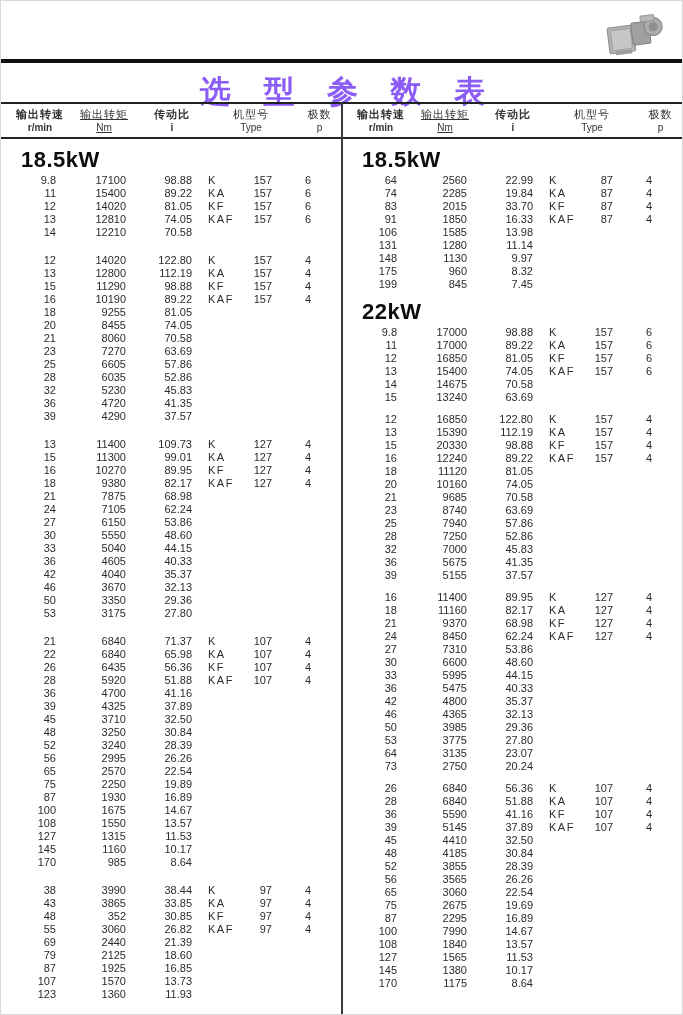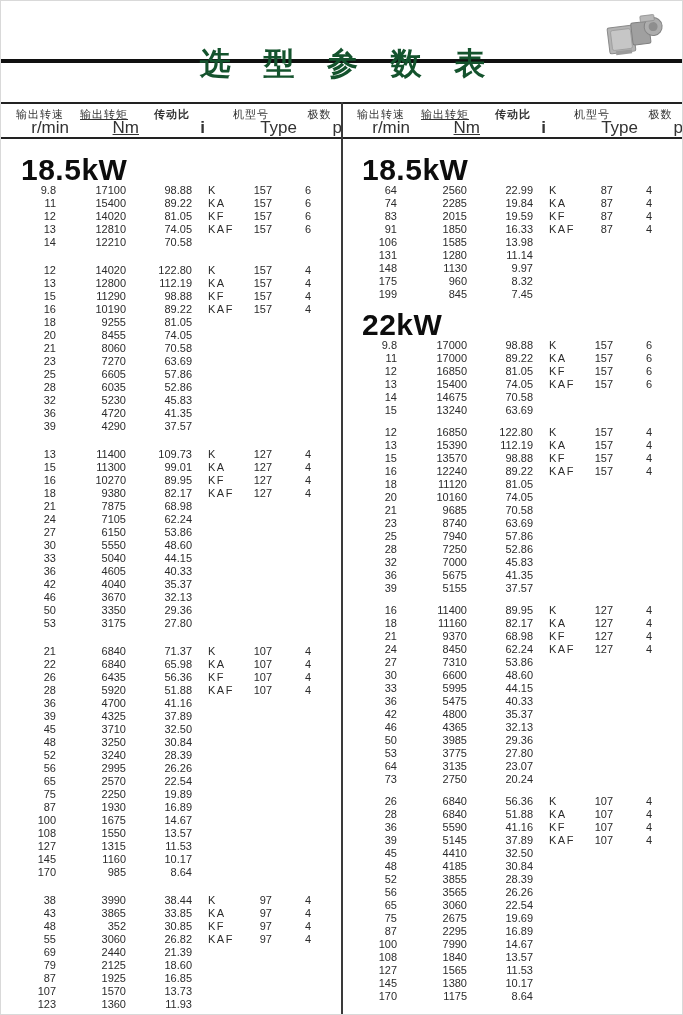--- a/index.html
+++ b/index.html
@@ -4,42 +4,42 @@
 <style>
   html,body{margin:0;padding:0;background:#e8e8e8;}
   .page{
     position:relative;width:683px;height:1015px;background:#ffffff;
     font-family:"Liberation Sans","DejaVu Sans",sans-serif;
     overflow:hidden;margin:0 auto;border:1px solid #d9d9d9;box-sizing:border-box;
   }
   .photo{position:absolute;top:10px;right:16px;width:64px;height:48px;}
   .rule-thick{position:absolute;top:58px;left:0;width:683px;height:4px;background:#101010;}
   .page-title{
-    position:absolute;top:44px;left:0;width:683px;text-align:center;
-    font-size:31px;font-weight:bold;color:#14532d;letter-spacing:12px;text-indent:12px;
+    position:absolute;top:72px;left:0;width:683px;text-align:center;
+    font-size:31px;font-weight:bold;color:#8b5cf6;letter-spacing:12px;text-indent:12px;
     line-height:38px;
   }
   .rule-thin-a{position:absolute;top:101px;left:0;width:683px;height:2px;background:#222;}
   .rule-thin-b{position:absolute;top:136px;left:0;width:683px;height:2px;background:#222;}
   .v-divider{position:absolute;top:101px;left:340px;width:2px;height:914px;background:#3a3a3a;}
   .headers-row{position:absolute;top:103px;left:0;width:683px;display:flex;}
   .panel-headers{width:341px;padding-left:10px;box-sizing:border-box;display:flex;}
   .hcell{text-align:center;color:#333;padding-top:3px;}
   .hcell .zh{font-size:11px;line-height:14px;letter-spacing:1px;}
-  .hcell .unit{font-size:17px;line-height:13px;text-align:right;}
-  .panel-headers .hcell:nth-child(1){width:58px;}
+  .hcell .unit{font-size:10px;line-height:13px;}
+  .panel-headers .hcell:nth-child(1){width:58px;font-weight:bold;}
   .panel-headers .hcell:nth-child(2){width:70px;text-decoration:underline;}
   .panel-headers .hcell:nth-child(3){width:66px;font-weight:bold;}
   .panel-headers .hcell:nth-child(4){width:92px;}
   .panel-headers .hcell:nth-child(5){width:45px;}
   .content{position:absolute;top:139px;left:0;width:683px;display:flex;}
   .panel{width:341px;padding:6px 0 0 10px;box-sizing:border-box;}
   .kw-heading{
-    font-size:30px;line-height:24px;font-weight:bold;color:#0d0d0d;
-    margin:12px 0 2px 10px;letter-spacing:0.5px;
+    font-size:22px;line-height:24px;font-weight:bold;color:#0d0d0d;
+    margin:2px 0 2px 10px;letter-spacing:0.5px;
   }
   .block{margin-bottom:15px;}
   .panel[data-panel-body="1"] .block{margin-bottom:9px;}
   .row{display:flex;height:13px;line-height:13px;font-size:11px;color:#2b2b2b;white-space:nowrap;}
   .row span{flex:none;display:block;}
   .c-speed{width:45px;text-align:right;}
   .c-torque{width:70px;text-align:right;}
   .c-ratio{width:66px;text-align:right;}
   .c-typeL{width:42px;margin-left:16px;letter-spacing:1.5px;text-align:left;}
   .c-typeN{width:22px;text-align:right;}
@@ -621,21 +621,21 @@
             <span class="c-speed">74</span>
             <span class="c-torque">2285</span>
             <span class="c-ratio">19.84</span>
             <span class="c-typeL">KA</span>
             <span class="c-typeN">87</span>
             <span class="c-poles">4</span>
           </div>
           <div class="row">
             <span class="c-speed">83</span>
             <span class="c-torque">2015</span>
-            <span class="c-ratio">19.59</span>
+            <span class="c-ratio">33.70</span>
             <span class="c-typeL">KF</span>
             <span class="c-typeN">87</span>
             <span class="c-poles">4</span>
           </div>
           <div class="row">
             <span class="c-speed">91</span>
             <span class="c-torque">1850</span>
             <span class="c-ratio">16.33</span>
             <span class="c-typeL">KAF</span>
             <span class="c-typeN">87</span>
@@ -745,21 +745,21 @@
           <div class="row">
             <span class="c-speed">13</span>
             <span class="c-torque">15390</span>
             <span class="c-ratio">112.19</span>
             <span class="c-typeL">KA</span>
             <span class="c-typeN">157</span>
             <span class="c-poles">4</span>
           </div>
           <div class="row">
             <span class="c-speed">15</span>
-            <span class="c-torque">13570</span>
+            <span class="c-torque">20330</span>
             <span class="c-ratio">98.88</span>
             <span class="c-typeL">KF</span>
             <span class="c-typeN">157</span>
             <span class="c-poles">4</span>
           </div>
           <div class="row">
             <span class="c-speed">16</span>
             <span class="c-torque">12240</span>
             <span class="c-ratio">89.22</span>
             <span class="c-typeL">KAF</span>

